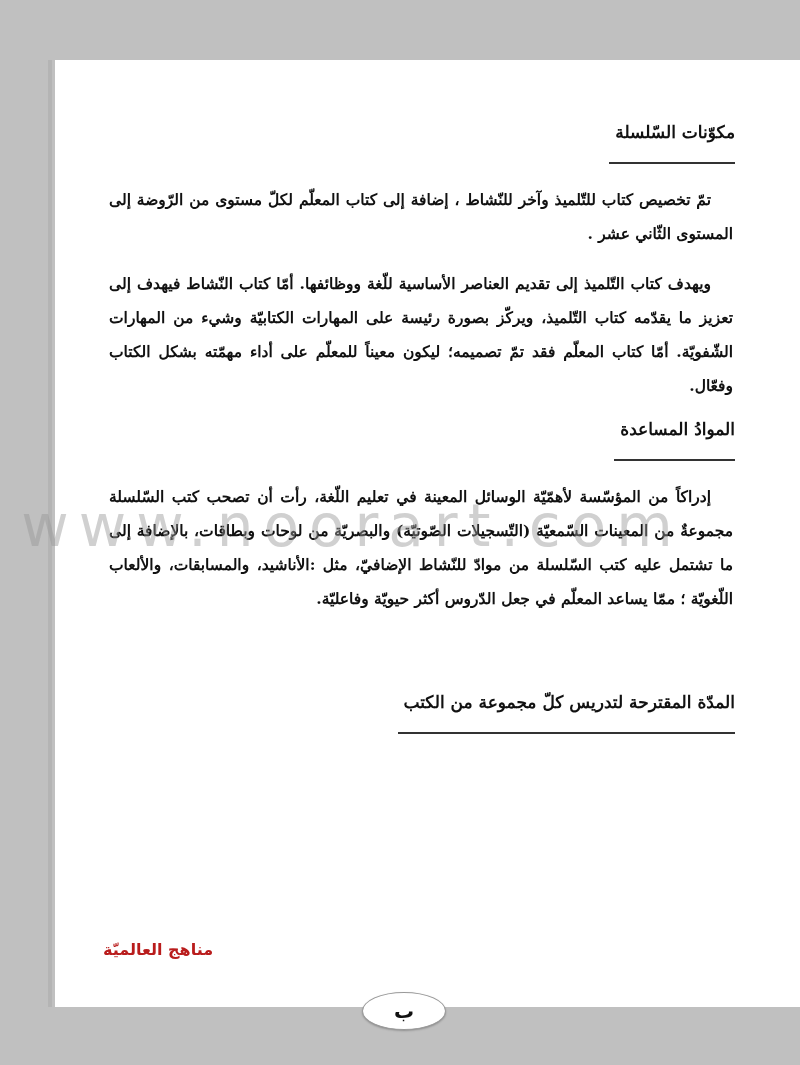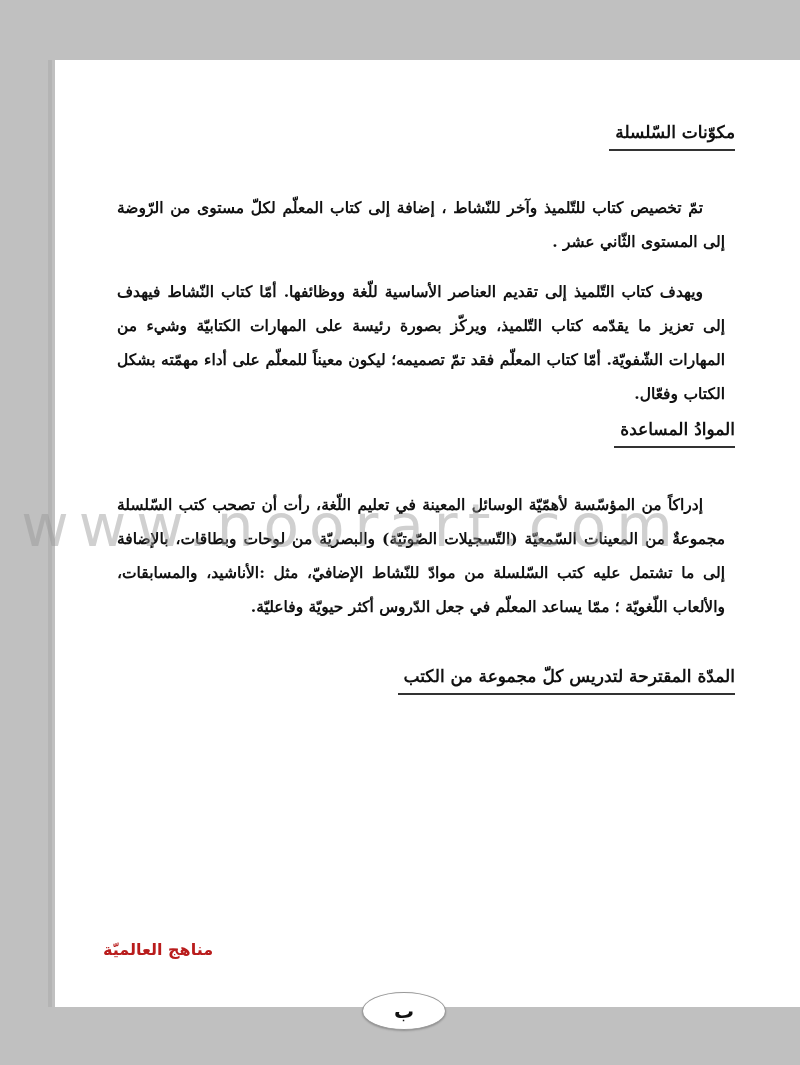--- a/index.html
+++ b/index.html
@@ -38,30 +38,30 @@
       text-align: justify;
       color: #111;
     }
     .heading {
       position: absolute;
       direction: rtl;
       right: 65px;
       font-size: 17px;
       font-weight: bold;
       color: #111;
-      padding-bottom: 7px;
+      padding-bottom: 20px;
       padding-left: 6px;
       border-bottom: 2px solid #333;
       white-space: nowrap;
     }
     .para {
       font-size: 15.5px;
       font-weight: bold;
       line-height: 34px;
-      margin: 12px;
+      margin: 4px;
       text-align: justify;
       text-align-last: right;
     }
     .para .indent {
       display: inline-block;
       width: 22px;
     }
     .signature {
       position: absolute;
       left: 103px;
@@ -115,21 +115,21 @@
 <div class="content" style="top:179px;">
   <p class="para"><span class="indent"></span><span>تمّ تخصيص كتاب للتّلميذ وآخر للنّشاط ، إضافة إلى كتاب المعلّم لكلّ مستوى من الرّوضة إلى المستوى الثّاني عشر .</span></p>
   <p class="para" style="margin-top:16px;"><span class="indent"></span><span>ويهدف كتاب التّلميذ إلى تقديم العناصر الأساسية للّغة ووظائفها. أمّا كتاب النّشاط فيهدف إلى تعزيز ما يقدّمه كتاب التّلميذ، ويركّز بصورة رئيسة على المهارات الكتابيّة وشيء من المهارات الشّفويّة. أمّا كتاب المعلّم فقد تمّ تصميمه؛ ليكون معيناً للمعلّم على أداء مهمّته بشكل الكتاب وفعّال.</span></p>
 </div>
 
 <div class="heading" style="top:419px;">الموادُ المساعدة</div>
 <div class="content" style="top:476px;">
   <p class="para"><span class="indent"></span><span>إدراكاً من المؤسّسة لأهمّيّة الوسائل المعينة في تعليم اللّغة، رأت أن تصحب كتب السّلسلة مجموعةٌ من المعينات السّمعيّة (التّسجيلات الصّوتيّة) والبصريّة من لوحات وبطاقات، بالإضافة إلى ما تشتمل عليه كتب السّلسلة من موادّ للنّشاط الإضافيّ، مثل :الأناشيد، والمسابقات، والألعاب اللّغويّة ؛ ممّا يساعد المعلّم في جعل الدّروس أكثر حيويّة وفاعليّة.</span></p>
 </div>
 
-<div class="heading" style="top:666px;">المدّة المقترحة لتدريس كلّ مجموعة من الكتب</div>
+<div class="heading" style="top:692px;">المدّة المقترحة لتدريس كلّ مجموعة من الكتب</div>
 <div class="content" style="top:730px;">
 </div>
 
 <div class="signature">مناهج العالميّة</div>
 
 <div class="page-badge">
   <span>ب</span>
 </div>
 
 <div class="watermark">www.noorart.com</div>

